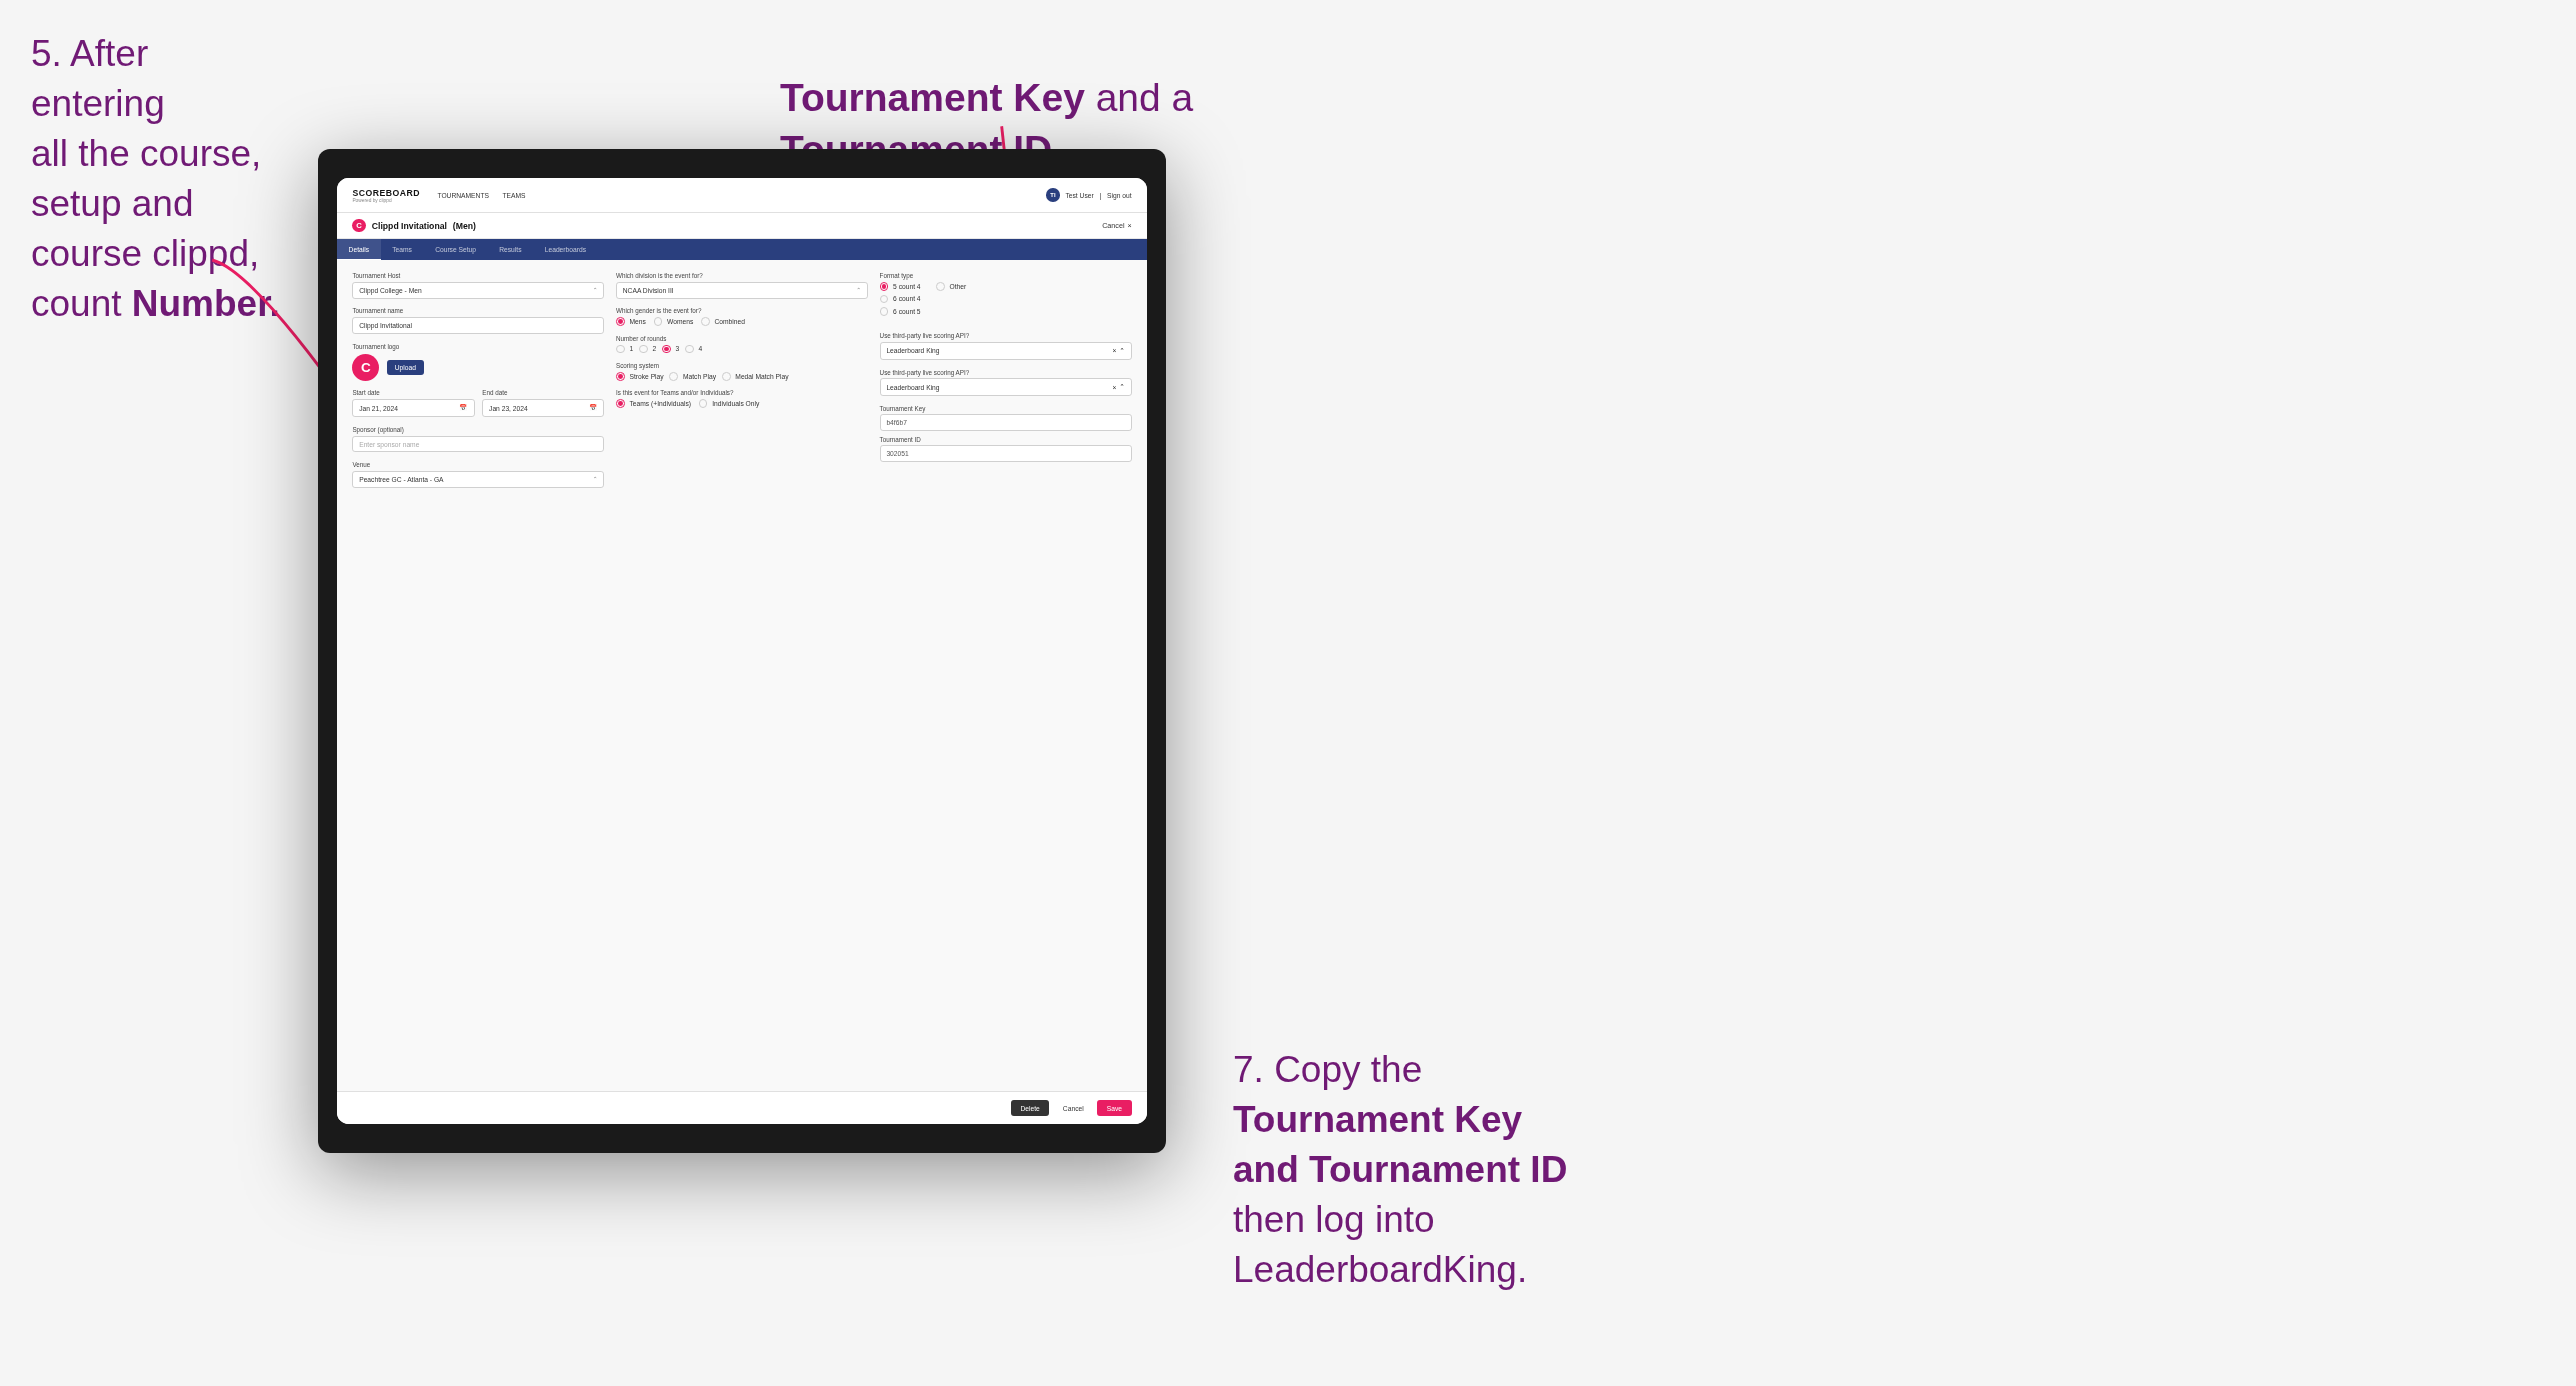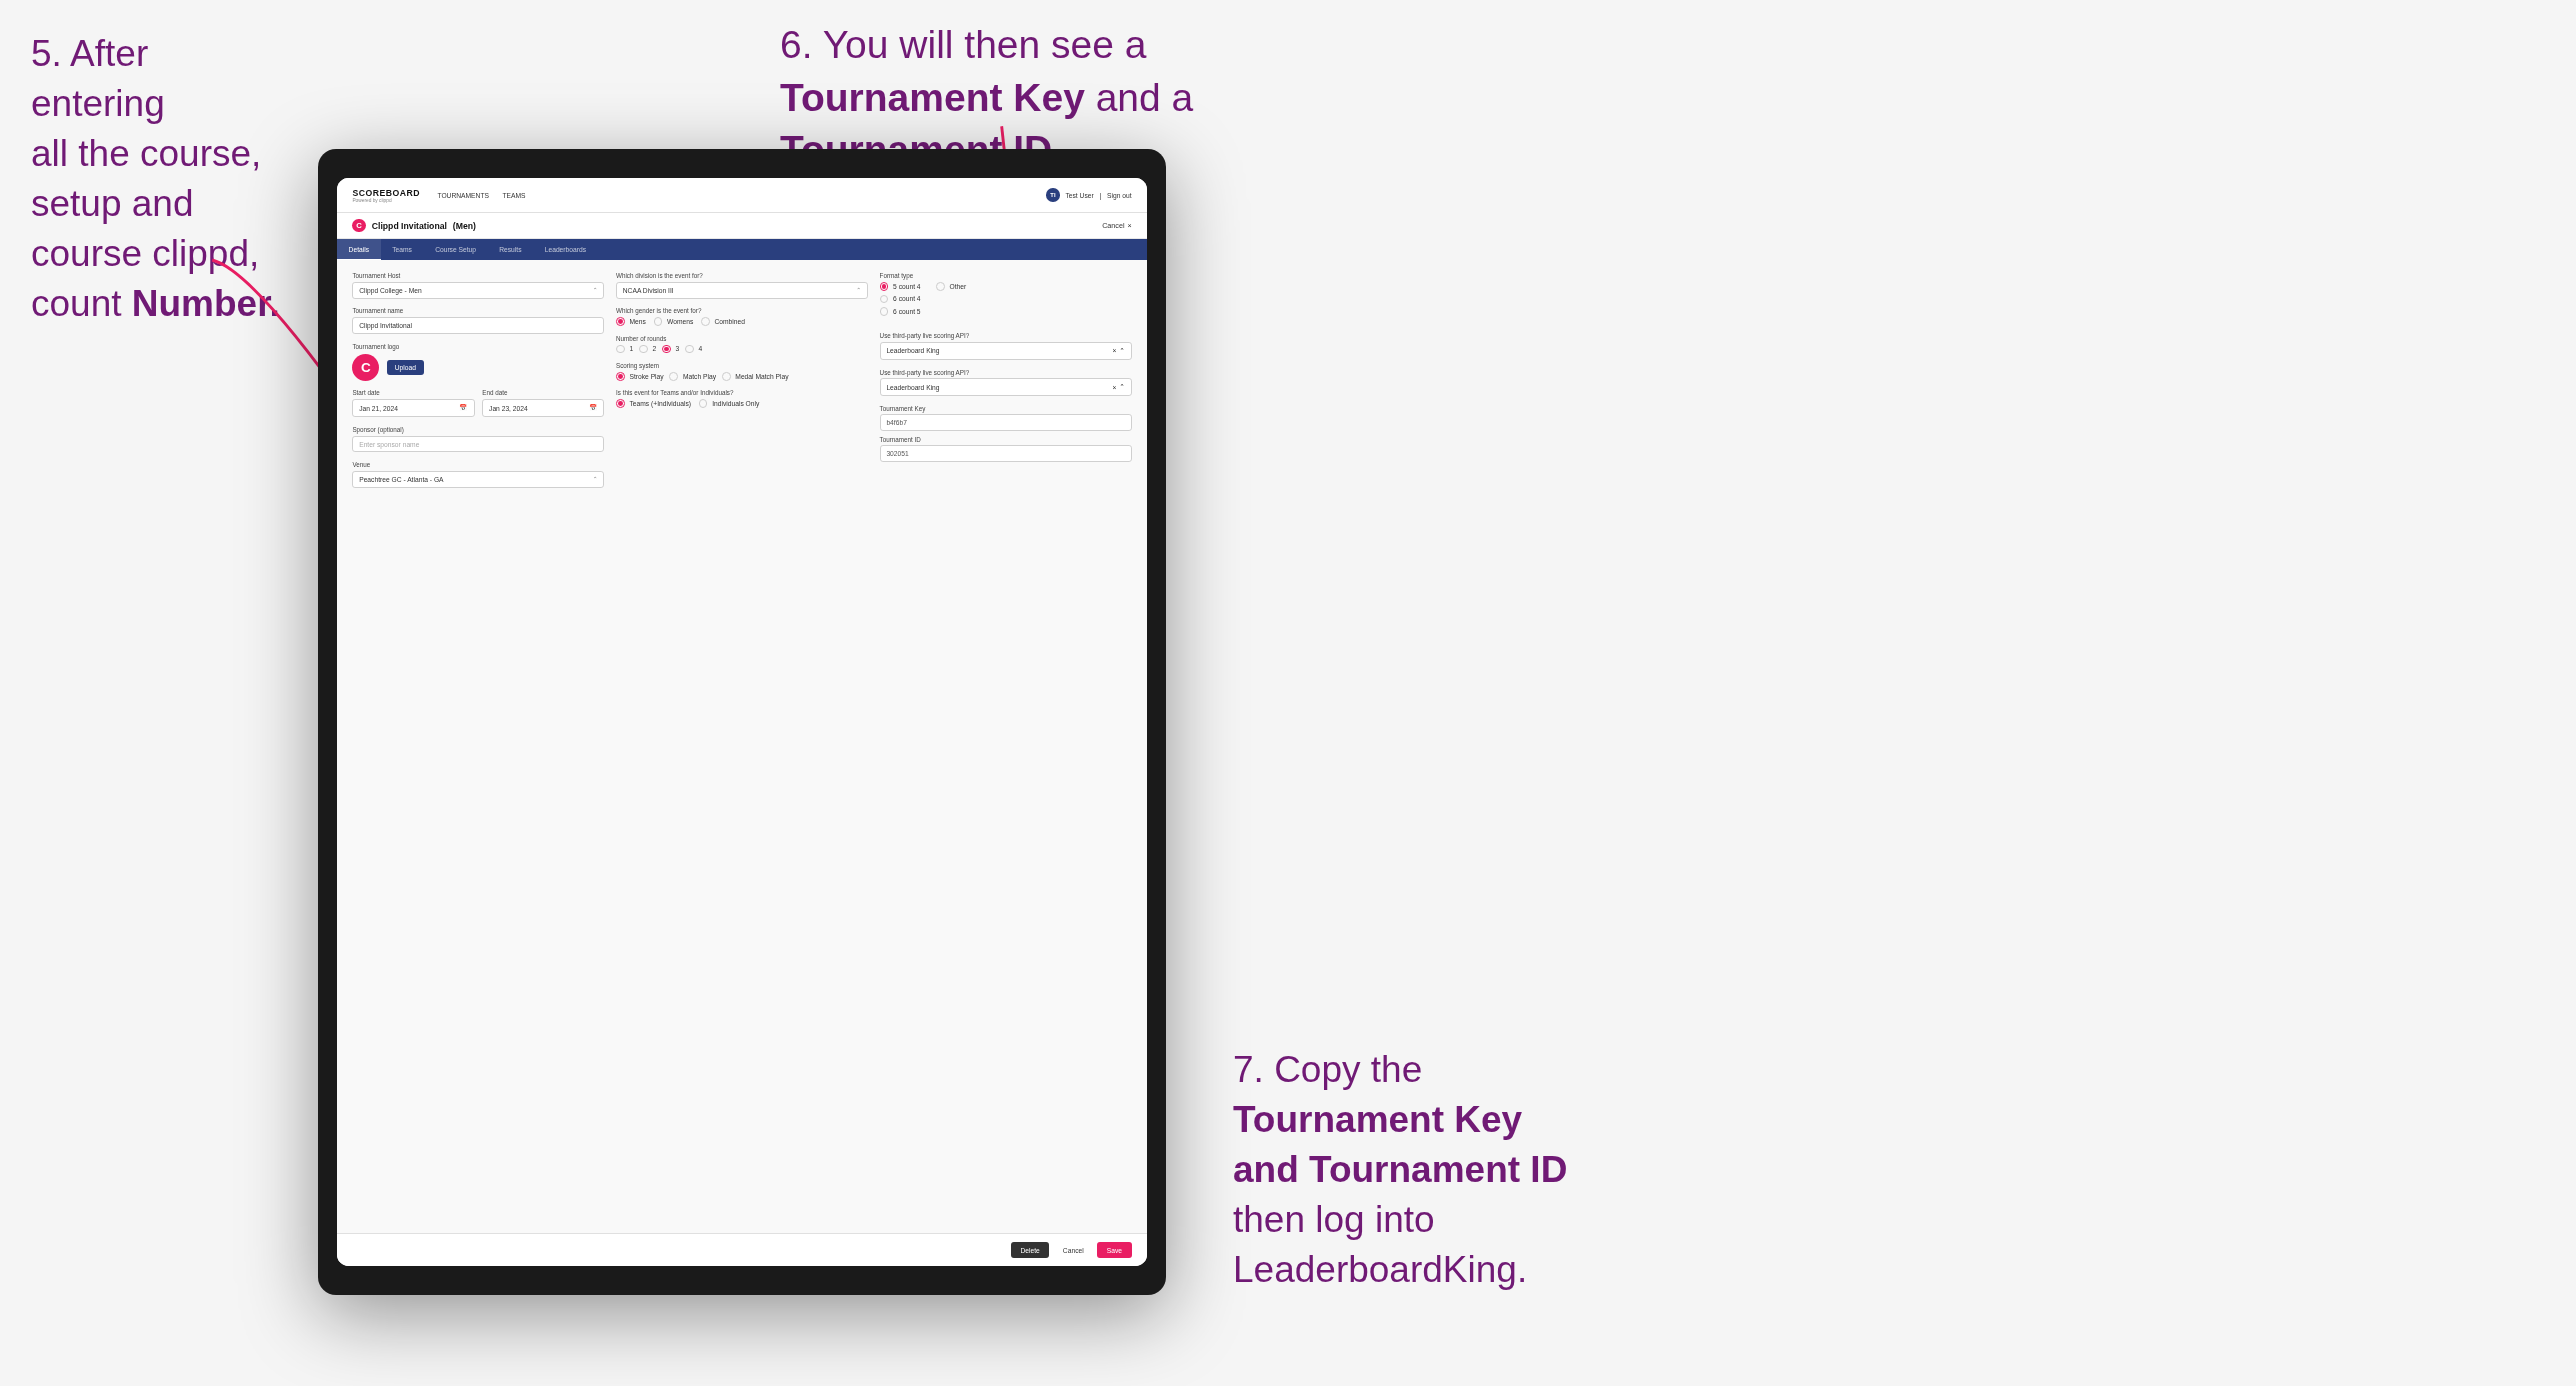--- a/index.html
+++ b/index.html
@@ -41,23 +41,23 @@
       font-size: 37px;
       margin-top: 24px;
     }
 
     
     .tablet-frame {
       position: absolute;
       left: 318px;
       top: 149px;
       width: 848px;
-      height: 1146px;
+      height: 1004px;
       background: #1a1a1a;
-      border-radius: 18px;
+      border-radius: 12px;
       box-shadow: 0 19px 77px rgba(0,0,0,0.4);
       padding: 29px 19px;
       display: flex;
       flex-direction: column;
     }
 
     .tablet-screen {
       flex: 1;
       background: #fff;
       border-radius: 11.6px;
@@ -448,21 +448,21 @@
 
 <div class="annotation annotation-left">
   <span>5. After entering</span><br>
   <span>all the course,</span><br>
   <span>setup and</span><br>
   <span>course clippd,</span><br>
   <span>count </span><strong>Number.</strong>
 </div>
 
 <div class="annotation annotation-top-right">
-  <span>6. You will then see a</span><br>
+  <br>
   <strong>Tournament Key</strong><span> and a </span><strong>Tournament ID.</strong>
 </div>
 
 <div class="annotation annotation-bottom-right">
   <span>7. Copy the</span><br>
   <strong>Tournament Key</strong><br>
   <strong>and Tournament ID</strong><br>
   <span>then log into</span><br>
   <span>LeaderboardKing.</span>
 </div>

